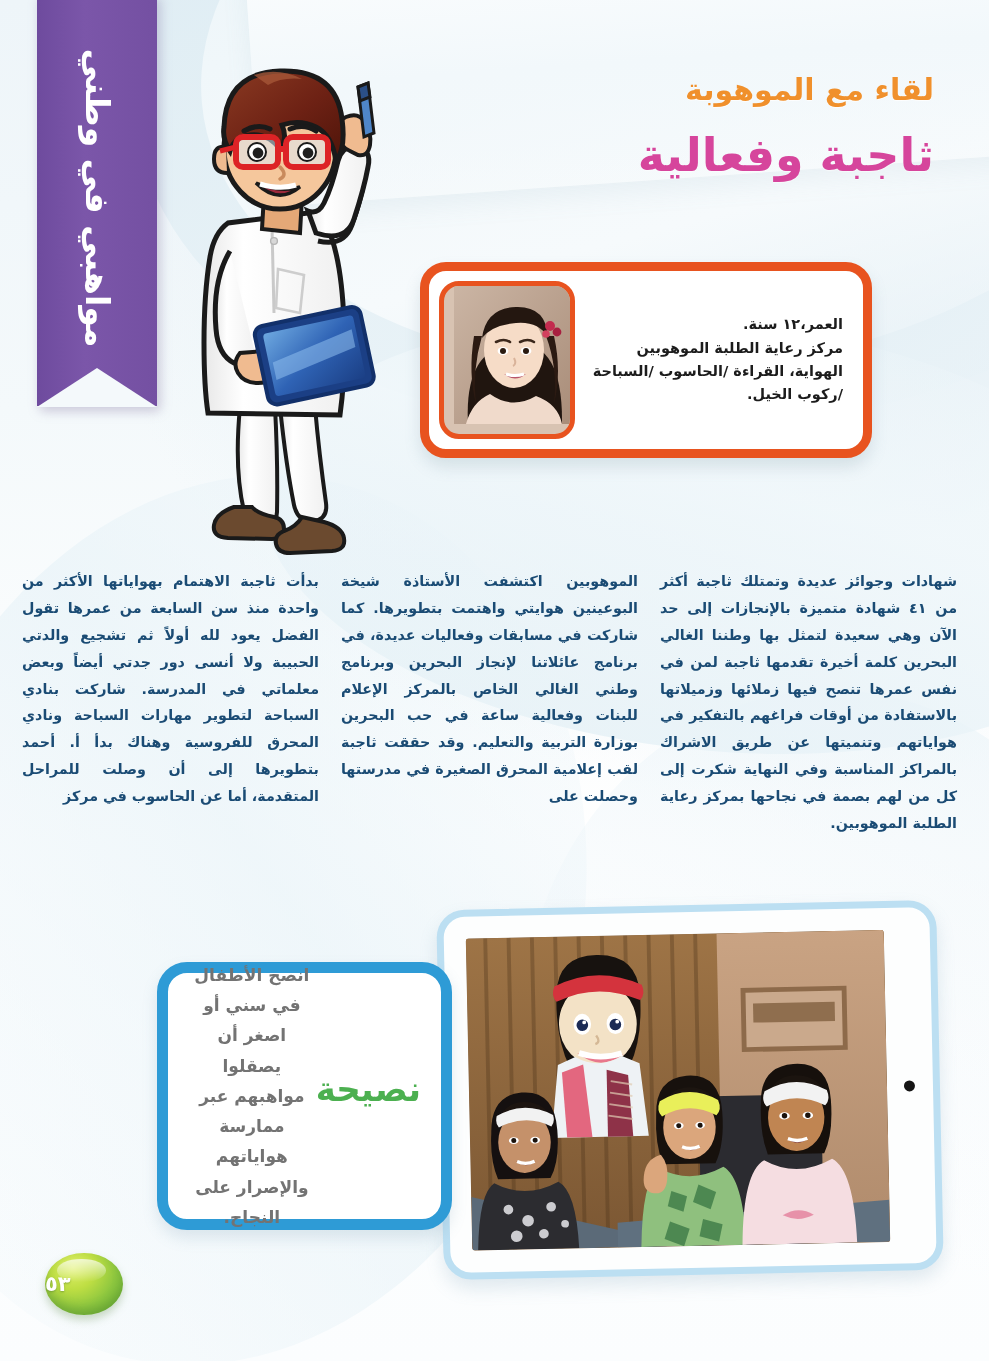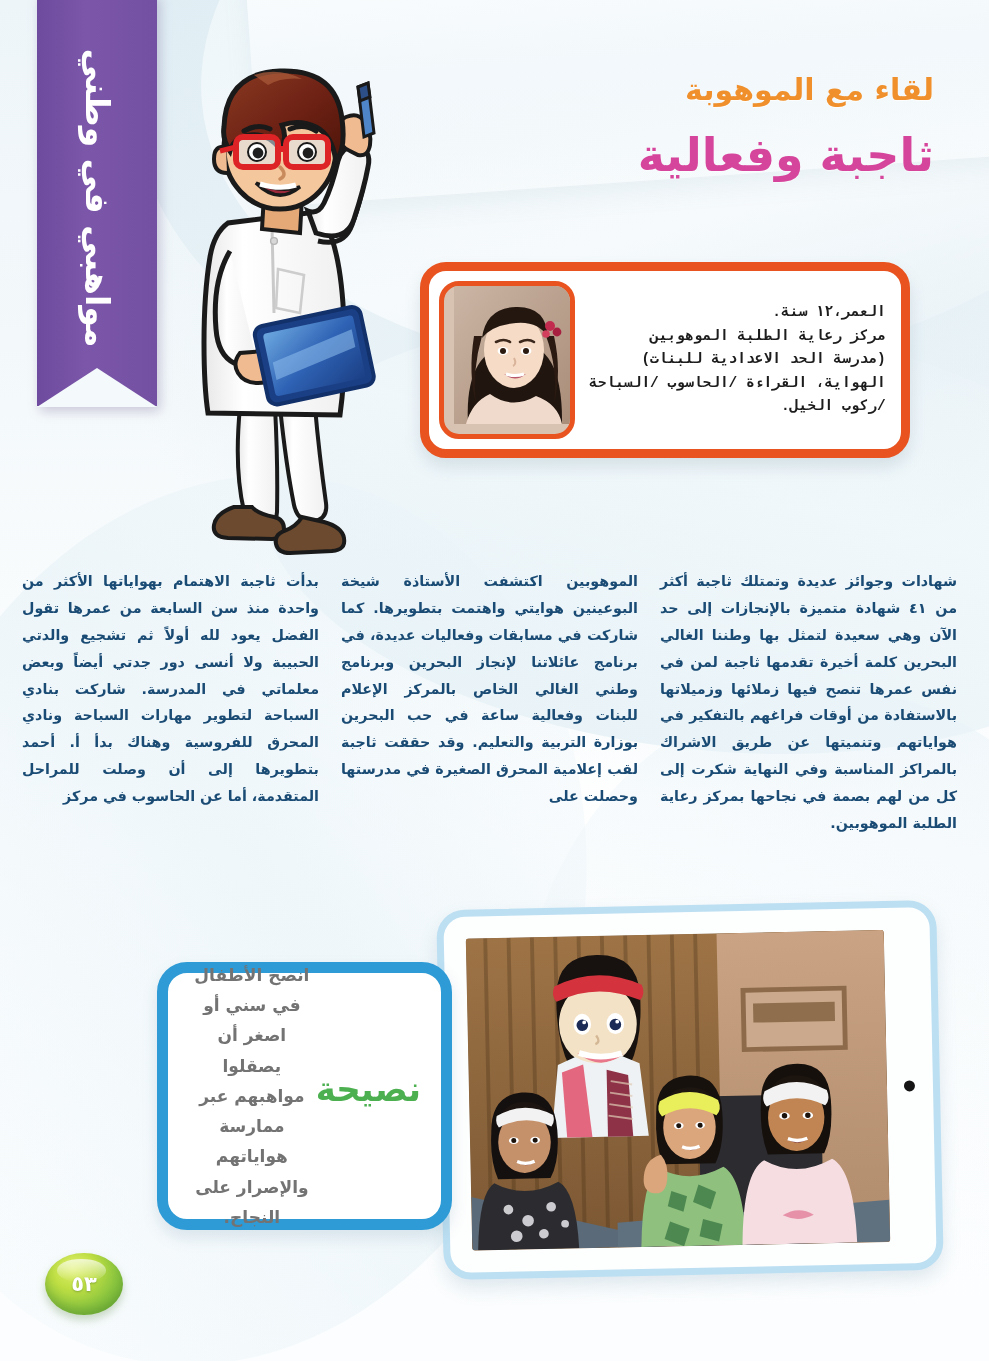--- a/index.html
+++ b/index.html
@@ -129,32 +129,31 @@
     font-weight: 700;
     letter-spacing: .5px;
     z-index: 8;
     text-shadow: 0 1px 1px rgba(255,255,255,.6);
   }
 
   
   .profile-card {
     position: absolute;
     left: 420px; top: 262px;
-    width: 490px; height: 196px;
+    width: 452px; height: 196px;
     background: #ffffff;
     border: 9px solid #e8531f;
     border-radius: 26px;
     box-shadow: 0 9px 16px rgba(110,140,155,.20);
     z-index: 8;
     box-sizing: border-box;
     display: flex;
     flex-direction: row-reverse;
     align-items: center;
     padding: 10px 14px 10px 10px;
-    font-family: Liberation Mono, monospace;
   }
   .profile-photo {
     width: 126px; height: 148px;
     flex: 0 0 auto;
     border: 5px solid #e8531f;
     border-radius: 20px;
     overflow: hidden;
     background: #d8c3b2;
     position: relative;
   }
@@ -261,21 +260,21 @@
     position: absolute;
     left: 45px; top: 1253px;
     width: 78px; height: 62px;
     border-radius: 50%;
     background:
       radial-gradient(ellipse at 36% 24%, #dff06a 0%, #bede43 32%, #8cc63f 62%, #5faa33 100%);
     box-shadow: 0 5px 9px rgba(110,150,90,.35), inset 0 -6px 10px rgba(70,120,40,.30);
     z-index: 10;
     display: flex;
     align-items: center;
-    justify-content: center;
+    justify-content: flex-end;
   }
   .page-badge::before {
     content: "";
     position: absolute;
     left: 16%; top: 10%;
     width: 62%; height: 36%;
     border-radius: 50%;
     background: linear-gradient(180deg, rgba(255,255,255,.72), rgba(255,255,255,0));
   }
   .page-badge span {
@@ -423,21 +422,20 @@
       <g>
         <circle cx="96" cy="40" r="5" fill="#c32b4e"></circle>
         <circle cx="103" cy="46" r="4.4" fill="#a82040"></circle>
         <circle cx="92" cy="48" r="3.8" fill="#d2405e"></circle>
       </g>
     </svg>
   </div>
   <div class="profile-info">
     <div>العمر،١٢ سنة.</div>
     <div>مركز رعاية الطلبة الموهوبين</div>
-    <div>(مدرسة الحد الاعدادية للبنات)</div>
     <div>الهواية، القراءة /الحاسوب /السباحة</div>
     <div>/ركوب الخيل.</div>
   </div>
 </div>
 
 <div class="article">
   <div class="col">
     <p>بدأت ثاجبة الاهتمام بهواياتها الأكثر من واحدة منذ سن السابعة من عمرها تقول الفضل يعود لله أولاً ثم تشجيع والدتي الحبيبة ولا أنسى دور جدتي أيضاً وبعض معلماتي في المدرسة. شاركت بنادي السباحة لتطوير مهارات السباحة ونادي المحرق للفروسية وهناك بدأ أ. أحمد بتطويرها إلى أن وصلت للمراحل المتقدمة، أما عن الحاسوب في مركز</p>
   </div>
   <div class="col">

